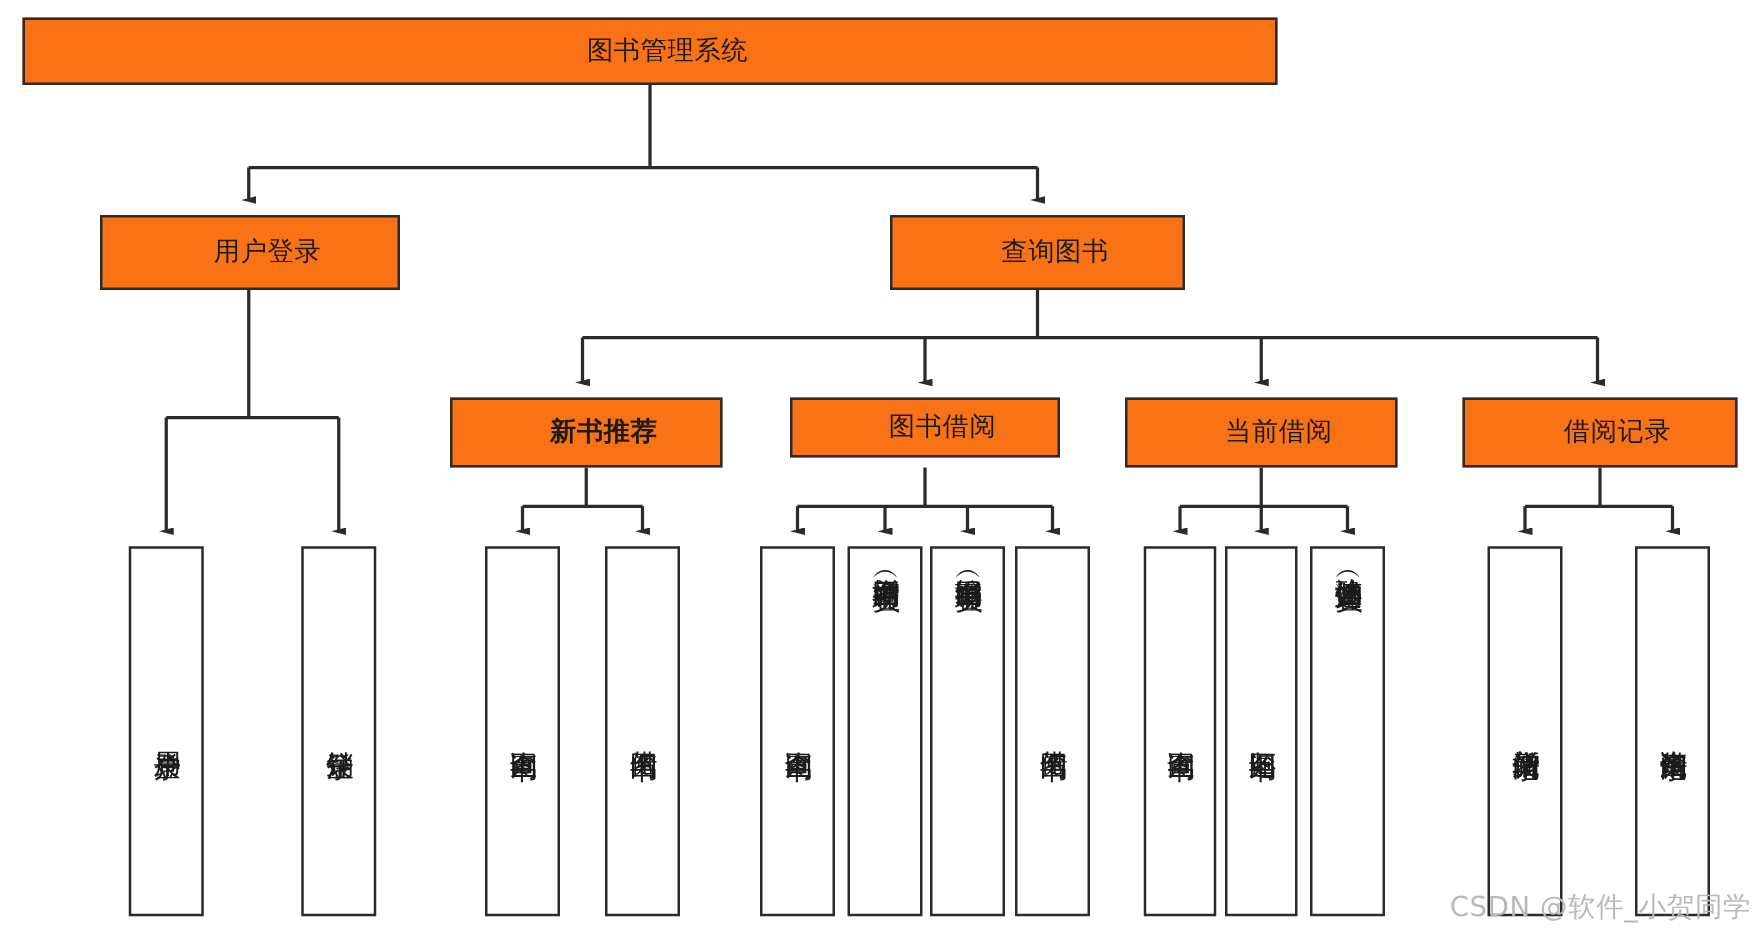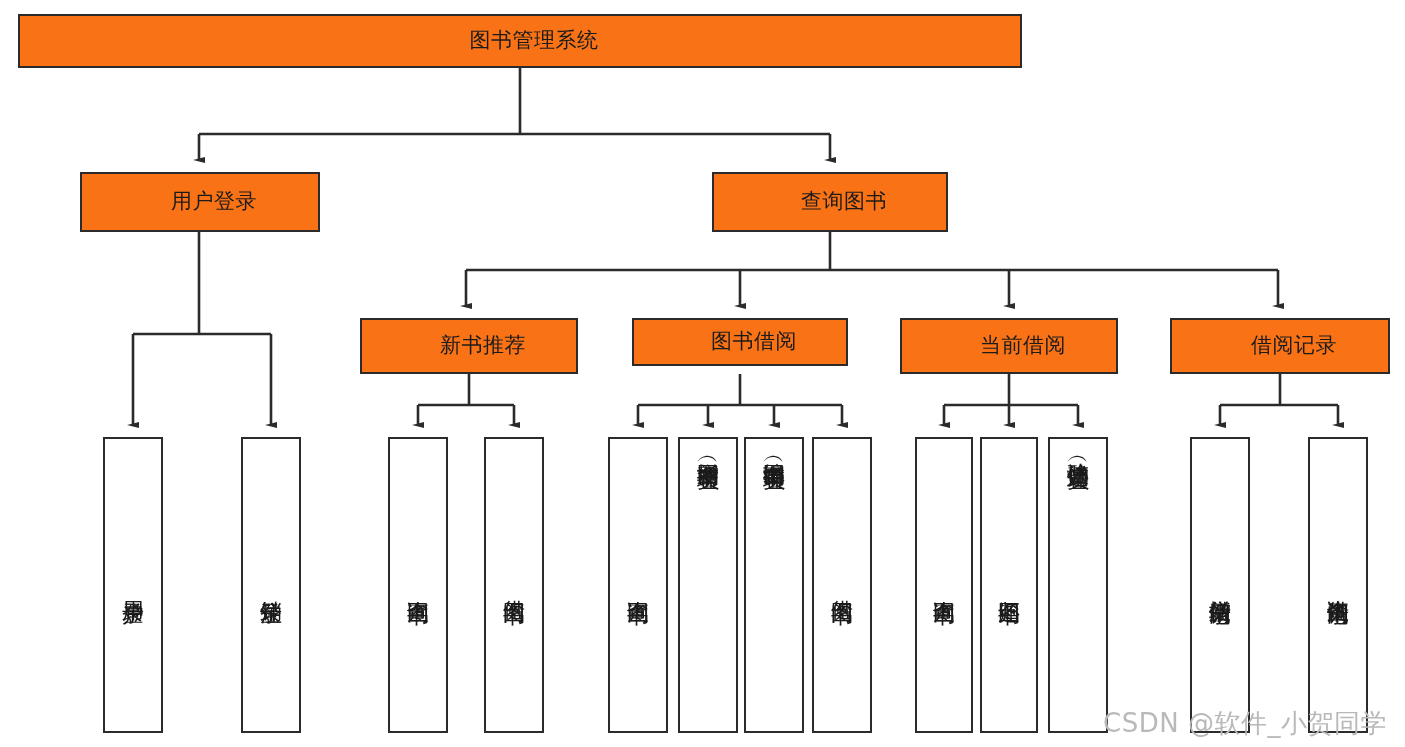--- a/index.html
+++ b/index.html
@@ -65,24 +65,24 @@
   }
   svg.connectors {
     position: absolute;
     left: 0; top: 0;
     width: 1405px;
     height: 747px;
     pointer-events: none;
   }
   .watermark {
     position: absolute;
-    right: 18px;
+    right: 4px;
     bottom: 6px;
     color: #b9b9b9;
-    font-size: 26px;
+    font-size: 22px;
     letter-spacing: 0.5px;
     white-space: nowrap;
   }
 </style>
 </head>
 <body>
 
 <div id="chart-root">
 
   <svg class="connectors" viewBox="0 0 1405 747" xmlns="http://www.w3.org/2000/svg">
@@ -139,21 +139,21 @@
     <span class="node-label">图书管理系统</span>
   </div>
 
   <div class="node-box" style="left:80px; top:172px; width:240px; height:60px;">
     <span class="node-label">用户登录</span>
   </div>
   <div class="node-box" style="left:712px; top:172px; width:236px; height:60px;">
     <span class="node-label">查询图书</span>
   </div>
 
-  <div class="node-box" style="left:360px; top:318px; width:218px; height:56px;">
+  <div class="node-box" style="left:360px; top:318px; width:218px; height:56px;font-weight:bold;">
     <span class="node-label">新书推荐</span>
   </div>
   <div class="node-box" style="left:632px; top:318px; width:216px; height:48px;">
     <span class="node-label">图书借阅</span>
   </div>
   <div class="node-box" style="left:1170px; top:318px; width:220px; height:56px;">
     <span class="node-label">借阅记录</span>
   </div>
   <div class="node-box" style="left:900px; top:318px; width:218px; height:56px;">
     <span class="node-label">当前借阅</span>

